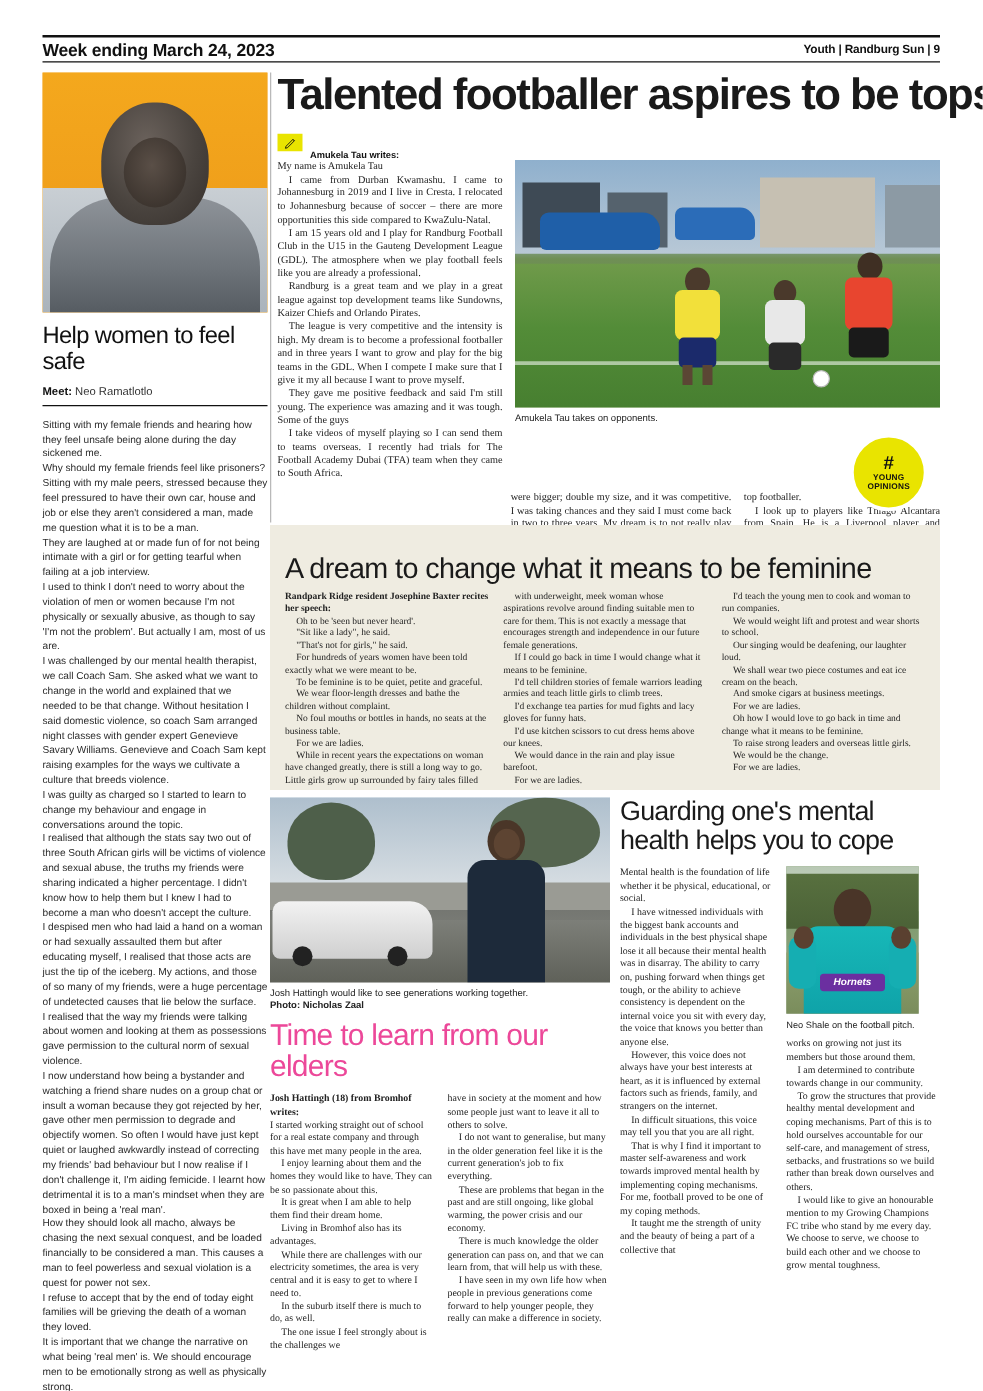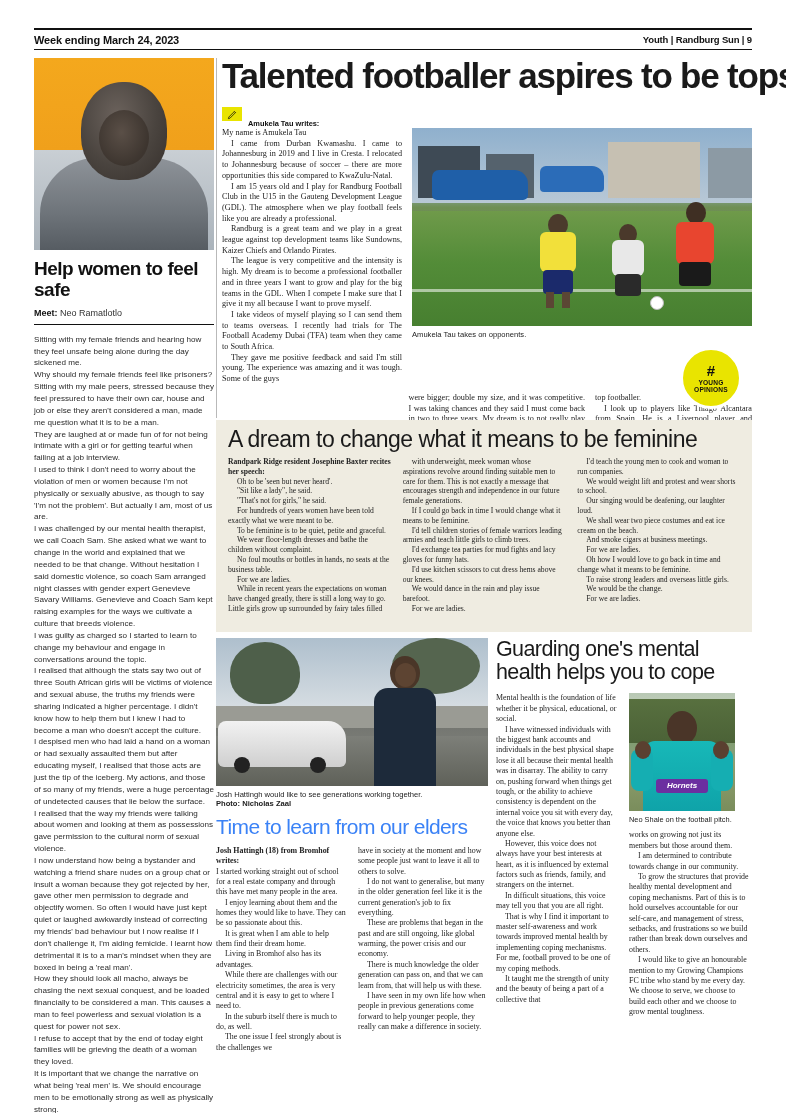--- a/index.html
+++ b/index.html
@@ -13,21 +13,21 @@
   }
   .page { position:absolute; inset:0; background:#fff; }
 
   
   .masthead {
     position:absolute; left:34px; top:28px; width:718px; height:22px;
     border-top:2px solid #111; border-bottom:1px solid #111;
     display:flex; align-items:center; justify-content:space-between;
   }
   .masthead .left {
-    font-size:11px; font-weight:bold; letter-spacing:-0.15px; color:#111;
+    font-size:14px; font-weight:bold; letter-spacing:-0.15px; color:#111;
   }
   .masthead .right {
     font-size:9.5px; font-weight:bold; letter-spacing:-0.15px; color:#111;
   }
 
   
   .rail { position:absolute; left:34px; top:58px; width:180px; }
   .rail-photo {
     width:180px; height:192px; position:relative; overflow:hidden;
     background:#f5a623;
@@ -42,21 +42,21 @@
     position:absolute; left:50%; bottom:0; transform:translateX(-50%);
     width:168px; height:92px; border-radius:56px 56px 0 0;
     background:linear-gradient(180deg,#8e9399 0%, #6e747a 60%, #565c62 100%);
   }
   .rail-photo .face {
     position:absolute; left:50%; top:52px; transform:translateX(-50%);
     width:50px; height:56px; border-radius:50%;
     background:radial-gradient(ellipse at 45% 40%, #5a4f47 0%, #3d352f 70%);
   }
   .rail-title {
-    font-size:19px; font-weight:700; letter-spacing:-0.5px; line-height:1.1;
+    font-size:19px; font-weight:400; letter-spacing:-0.5px; line-height:1.1;
     margin:9px 0 7px 0; color:#111;
   }
   .rail-meet {
     font-size:9px; color:#333; border-bottom:1px solid #111;
     padding-bottom:6px; margin-bottom:9px;
   }
   .rail-meet b { color:#111; }
   .rail-body {
     font-size:8.1px; line-height:1.465; color:#2b2b2b;
     text-align:left;
@@ -140,21 +140,21 @@
   .football-after .col { width:180px; }
   .football-after .col.c3 { width:160px; }
 
   
   .band {
     position:absolute; left:216px; top:420px; width:536px; height:212px;
     background:#efece1;
   }
   .band-title {
     font-size:23px; letter-spacing:-0.5px; color:#1a1a1a;
-    padding:7px 0 6px 12px; line-height:1.05;
+    padding:22px 0 6px 12px; line-height:1.05;
   }
   .band-cols { display:flex; gap:12px; padding:0 12px; }
   .band-cols .bc { width:164px; }
   .band .serif { font-size:7.6px; line-height:1.29; text-align:left; }
   .band .serif p { text-indent:9px; }
   .band .serif p.lead { text-indent:0; font-weight:bold; }
 
   
   .elders { position:absolute; left:216px; top:638px; width:272px; }
   .elders-photo {
@@ -170,21 +170,21 @@
     background:linear-gradient(180deg,#f2f2f2,#cfcfcf);
   }
   .ep-car .w { position:absolute; bottom:-6px; width:16px; height:16px; border-radius:50%; background:#222; }
   .ep-ground { position:absolute; left:0; right:0; bottom:0; height:34%; background:linear-gradient(180deg,#7d7f79,#5f6159); }
   .ep-person { position:absolute; left:150px; top:18px; width:78px; height:130px; }
   .ep-person .hd { position:absolute; left:24px; top:0; width:30px; height:34px; border-radius:50%; background:#4a3628; }
   .ep-person .torso { position:absolute; left:8px; top:32px; width:62px; height:98px; border-radius:14px 14px 0 0; background:#1d2a3a; }
   .ep-person .face { position:absolute; left:29px; top:7px; width:21px; height:24px; border-radius:50%; background:#5d4432; }
 
   .elders-title {
-    font-size:21px; letter-spacing:-0.6px; color:#3b82f6; margin:8px 0 8px 0; line-height:1.05;
+    font-size:24px; letter-spacing:-0.6px; color:#ec4899; margin:8px 0 8px 0; line-height:1.05;
   }
   .elders-cols { display:flex; gap:12px; }
   .elders-cols .ec { width:130px; }
   .elders .serif { font-size:7.9px; line-height:1.31; text-align:left; }
   .elders .serif p.lead { text-indent:0; font-weight:bold; }
 
   
   .mental { position:absolute; left:496px; top:638px; width:256px; }
   .mental-title {
     font-size:21.5px; letter-spacing:-0.6px; color:#1a1a1a; line-height:1.08; margin:0 0 9px 0;
@@ -263,22 +263,22 @@
       <div class="byline-name">Amukela Tau writes:</div>
     </div>
 
     <div class="football-row">
       <div class="football-text serif">
           <p class="noind">My name is Amukela Tau</p>
           <p>I came from Durban Kwamashu. I came to Johannesburg in 2019 and I live in Cresta. I relocated to Johannesburg because of soccer – there are more opportunities this side compared to KwaZulu-Natal.</p>
           <p>I am 15 years old and I play for Randburg Football Club in the U15 in the Gauteng Development League (GDL). The atmosphere when we play football feels like you are already a professional.</p>
           <p>Randburg is a great team and we play in a great league against top development teams like Sundowns, Kaizer Chiefs and Orlando Pirates.</p>
           <p>The league is very competitive and the intensity is high. My dream is to become a professional footballer and in three years I want to grow and play for the big teams in the GDL. When I compete I make sure that I give it my all because I want to prove myself.</p>
+          <p>They gave me positive feedback and said I'm still young. The experience was amazing and it was tough. Some of the guys</p>
           <p>I take videos of myself playing so I can send them to teams overseas. I recently had trials for The Football Academy Dubai (TFA) team when they came to South Africa.</p>
-          <p>They gave me positive feedback and said I'm still young. The experience was amazing and it was tough. Some of the guys</p>
         </div>
 
       <div style="width:340px;position:relative;">
         <div class="football-photo">
           <div class="fp-sky"></div>
           <div class="fp-bldg1"></div>
           <div class="fp-bldg2"></div>
           <div class="fp-bldg3"></div>
           <div class="fp-bldg4"></div>
           <div class="fp-car"></div>

